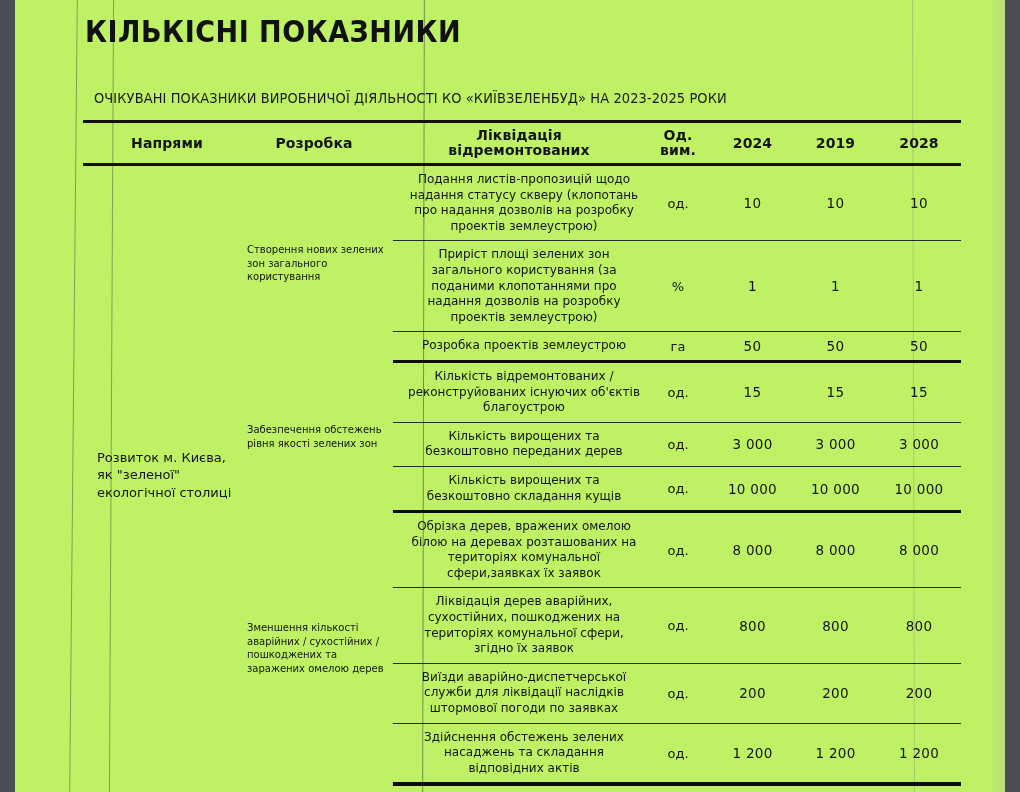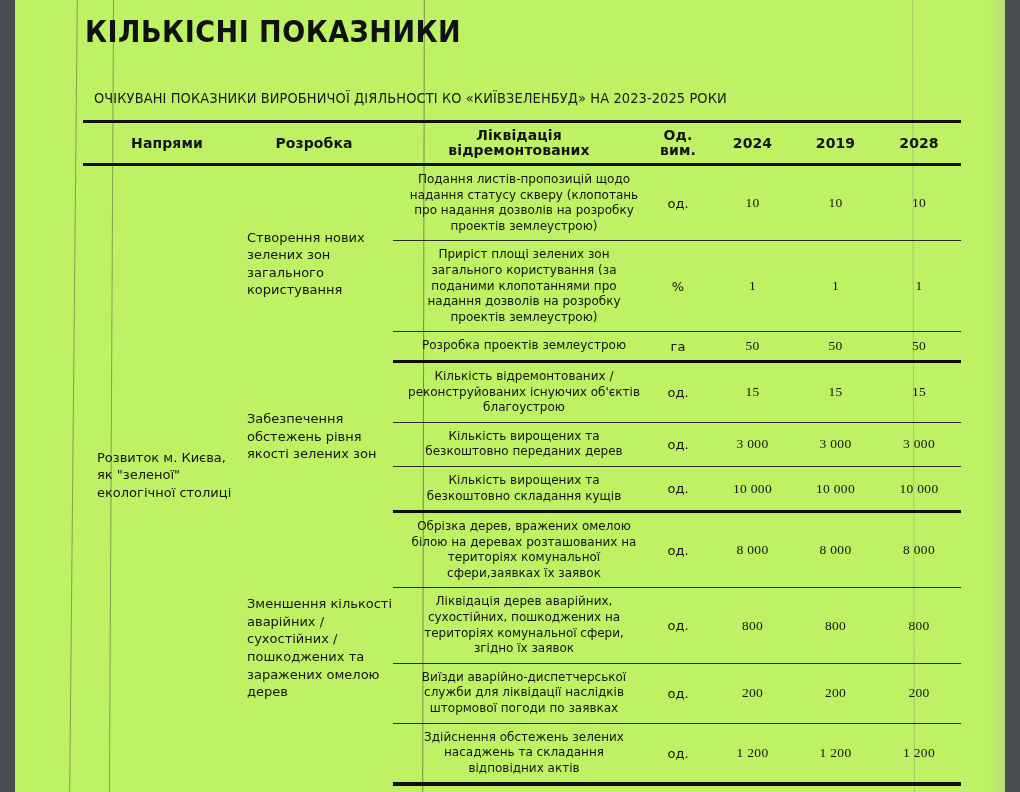--- a/index.html
+++ b/index.html
@@ -127,27 +127,26 @@
     margin-top: 35px;
   }
   tbody td.unit {
     text-align: center;
     font-size: 13px;
   }
   tbody td.val {
     text-align: center;
     font-size: 13.5px;
     letter-spacing: 0.3px;
-    font-family: Liberation Serif, serif;
   }
   tbody td.task {
     text-align: left;
     padding-left: 12px !important;
     line-height: 1.35;
-    font-size: 13px;
+    font-size: 10px;
   }
   tbody td.direction {
     text-align: left;
     padding-left: 14px !important;
     line-height: 1.35;
     font-size: 13px;
   }
 
   
   tbody tr.r-sub > td.rule-line { border-bottom: 1.5px solid #2a2a2a; }

